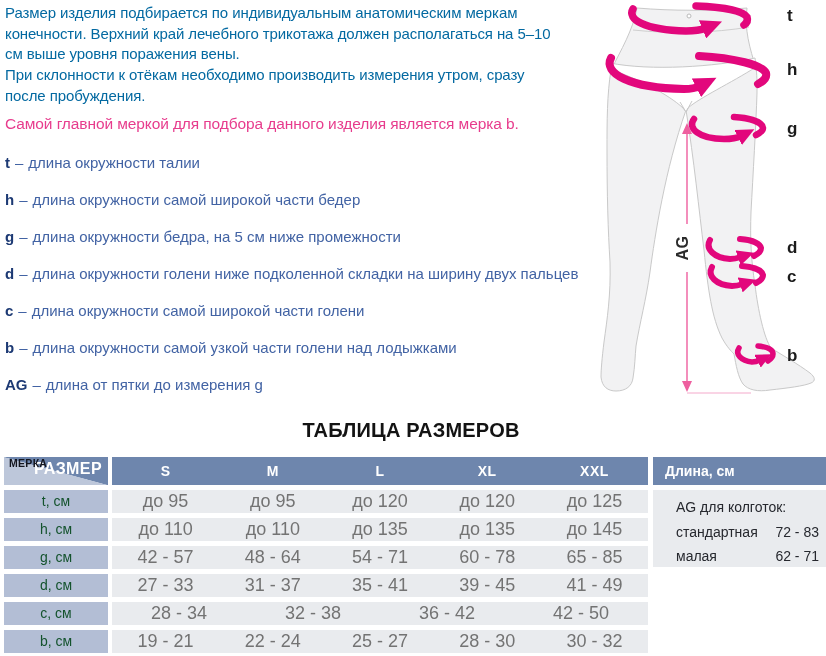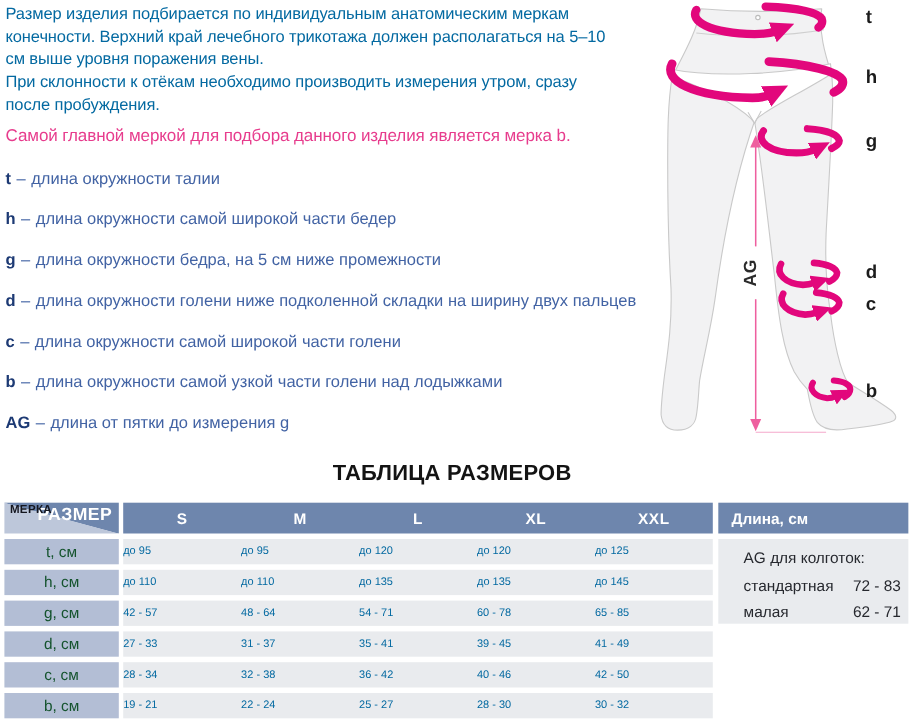--- a/index.html
+++ b/index.html
@@ -32,21 +32,21 @@
   .thead,.trow{display:grid;grid-template-columns:104px 4px 1fr;}
   .thead{height:28px;}
   .corner{position:relative;background:linear-gradient(to bottom left,#6e86ad 49.5%,#bdc7da 50.5%);}
   .corner-top{position:absolute;top:3px;right:6px;font-size:16px;font-weight:bold;color:#fff;letter-spacing:0.4px;}
   .corner-bottom{position:absolute;bottom:16px;left:5px;font-size:10.5px;font-weight:bold;color:#14161f;letter-spacing:0.3px;}
   .hcols{background:#6e86ad;display:flex;}
   .hcols span{flex:1;text-align:center;line-height:28px;color:#fff;font-weight:bold;font-size:14px;letter-spacing:0.5px;}
   .trow{height:23px;margin-top:5px;}
   .tlabel{background:#b3bed5;text-align:center;line-height:23px;font-weight:normal;font-size:14px;color:#14532d;}
   .tvals{background:#e9ebee;display:flex;}
-  .tvals span{flex:1;line-height:23px;font-size:10px;color:#0369a1;}
+  .tvals span{flex:1;text-align:center;line-height:23px;font-size:18px;color:#737373;}
   
   .length-panel{position:absolute;left:653px;top:457px;width:180px;}
   .lp-head{height:28px;background:#6e86ad;color:#fff;font-weight:bold;font-size:14px;
         line-height:28px;padding-left:12px;box-sizing:border-box;}
   .lp-body{margin-top:5px;height:77px;background:#e9ebee;box-sizing:border-box;
         padding:9px 14px 0 23px;font-size:14px;color:#26282e;}
   .lp-sub{margin-bottom:9px;}
   .lp-row{display:flex;justify-content:space-between;margin-bottom:8px;}
 </style>
 </head>
@@ -204,21 +204,20 @@
         <span>41 - 49</span>
       </div>
     </div>
     <div class="trow">
       <div class="tlabel">c, см</div>
       <div></div>
       <div class="tvals">
         <span>28 - 34</span>
         <span>32 - 38</span>
         <span>36 - 42</span>
-        <span>40 - 46</span>
         <span>42 - 50</span>
       </div>
     </div>
     <div class="trow">
       <div class="tlabel">b, см</div>
       <div></div>
       <div class="tvals">
         <span>19 - 21</span>
         <span>22 - 24</span>
         <span>25 - 27</span>

